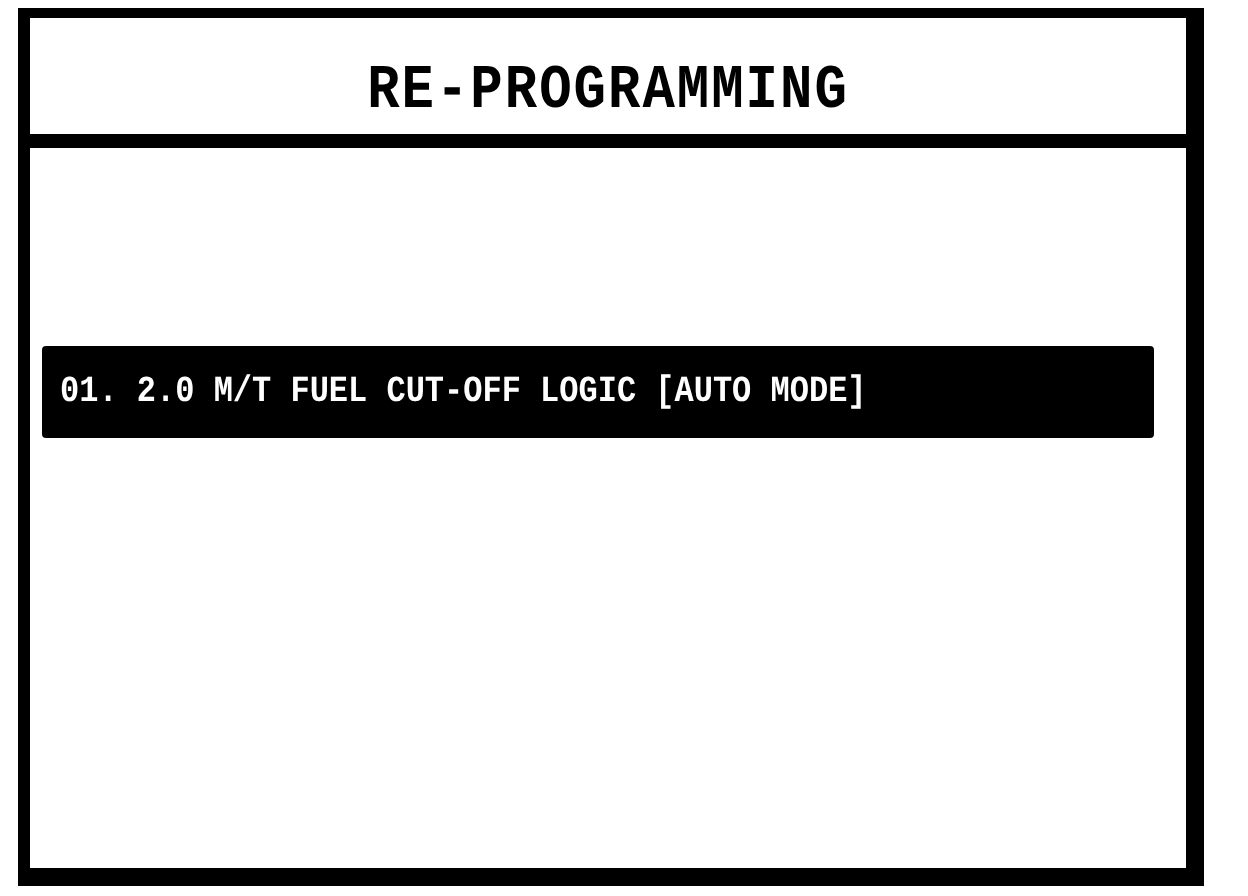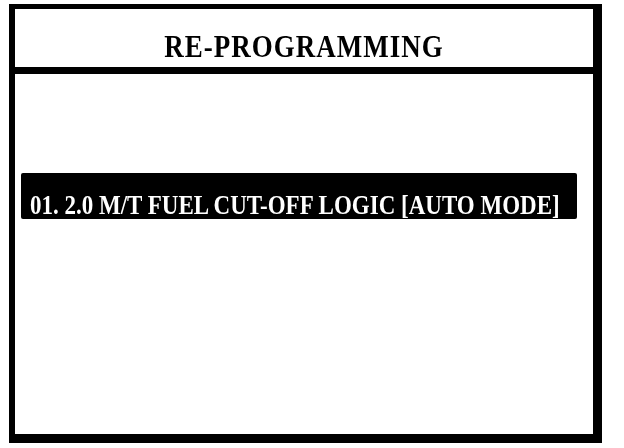--- a/index.html
+++ b/index.html
@@ -5,21 +5,21 @@
   html, body {
     margin: 0;
     padding: 0;
     background: #ffffff;
   }
   .canvas {
     position: relative;
     width: 624px;
     height: 448px;
     background: #ffffff;
-    font-family: Liberation Serif, serif;
+    font-family: Liberation Mono, monospace;
     font-weight: bold;
     color: #000000;
     overflow: hidden;
   }
   .frame {
     position: absolute;
     left: 9px;
     top: 4px;
     width: 593px;
     height: 439px;
@@ -48,22 +48,22 @@
     letter-spacing: 1px;
     line-height: 1.1;
     transform: scaleY(1.15);
     transform-origin: center bottom;
     white-space: nowrap;
   }
   .menu-item {
     position: absolute;
     white-space: nowrap;
     display: flex;
-    align-items: flex-end;
-    font-size: 23px;
+    align-items: center;
+    font-size: 16px;
   }
   .menu-item .label {
     transform: scaleY(1.15);
     transform-origin: left center;
     white-space: nowrap;
   }
   .menu-item.selected {
     left: 6px;            
     top: 164px;           
     width: 556px;

